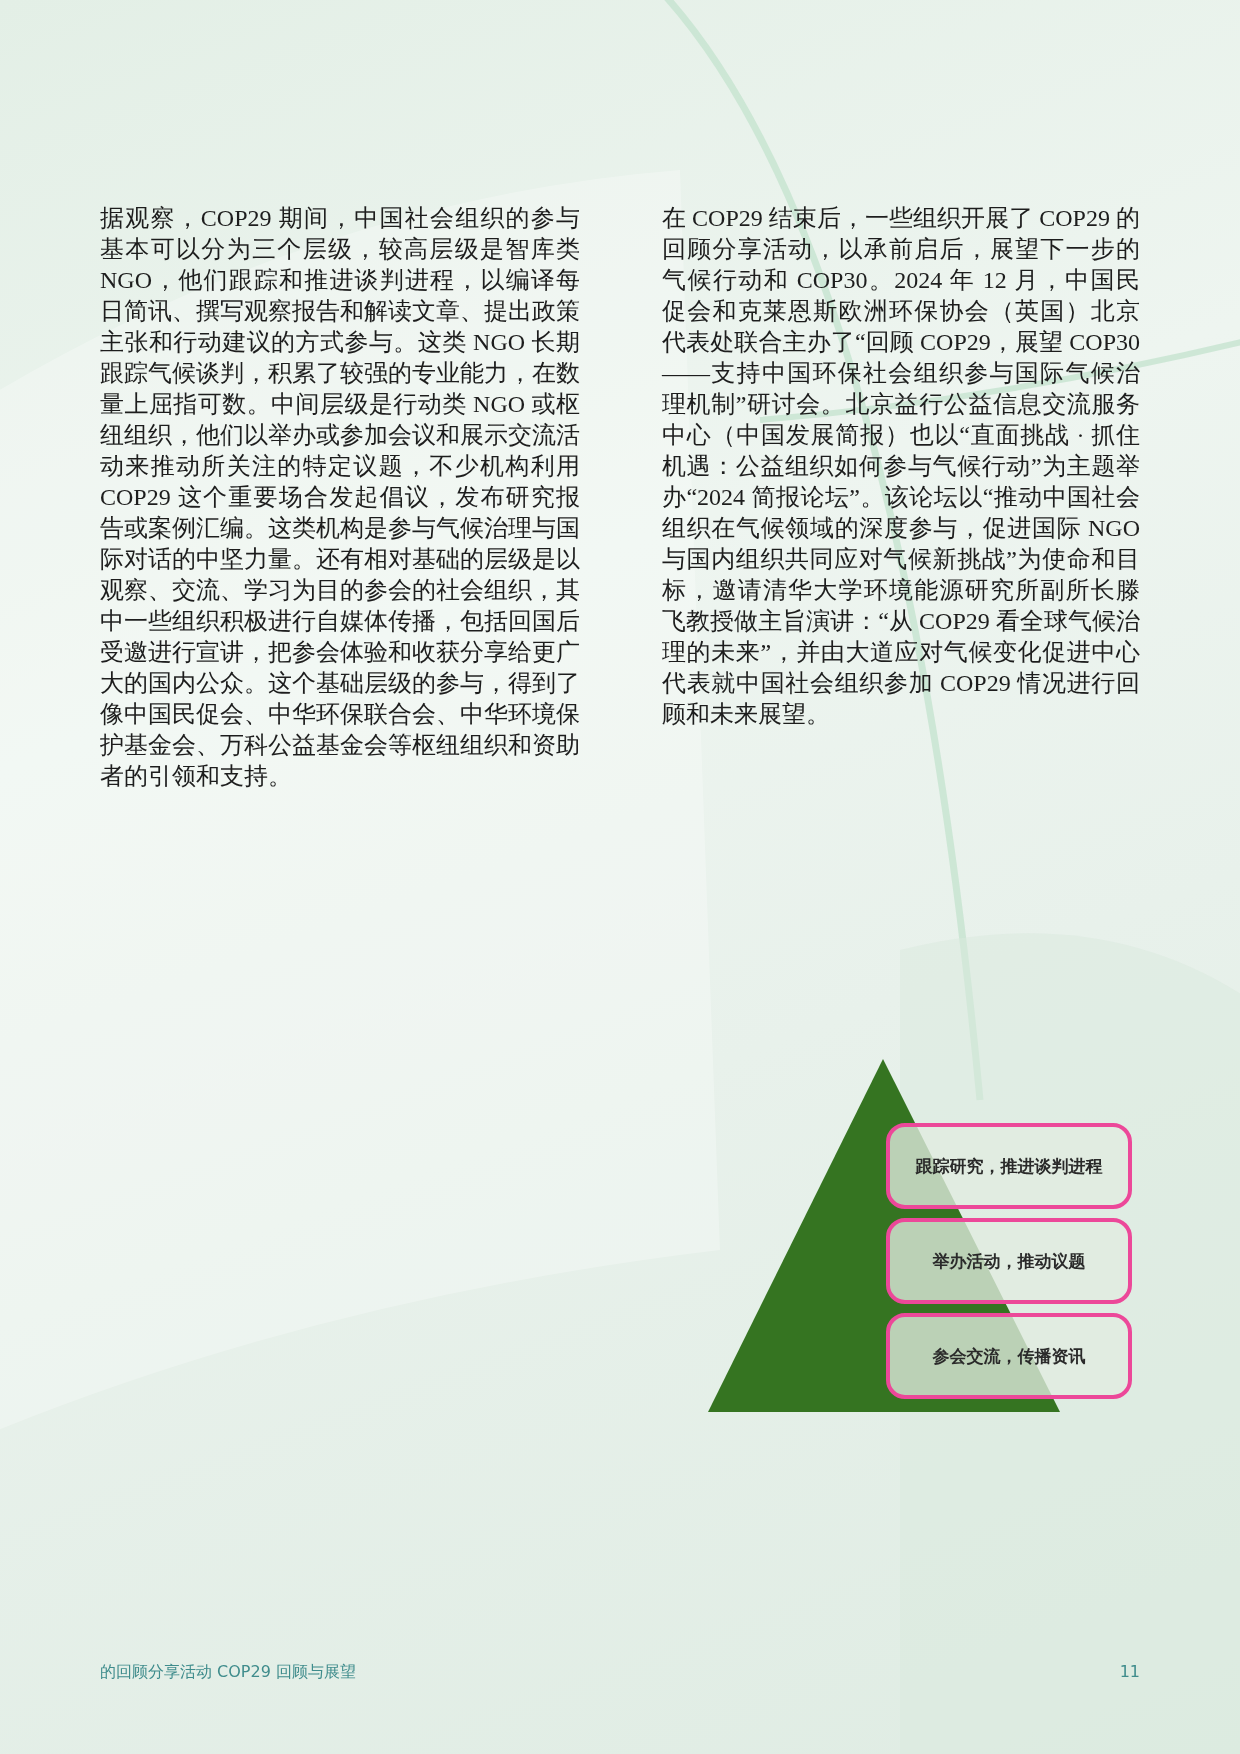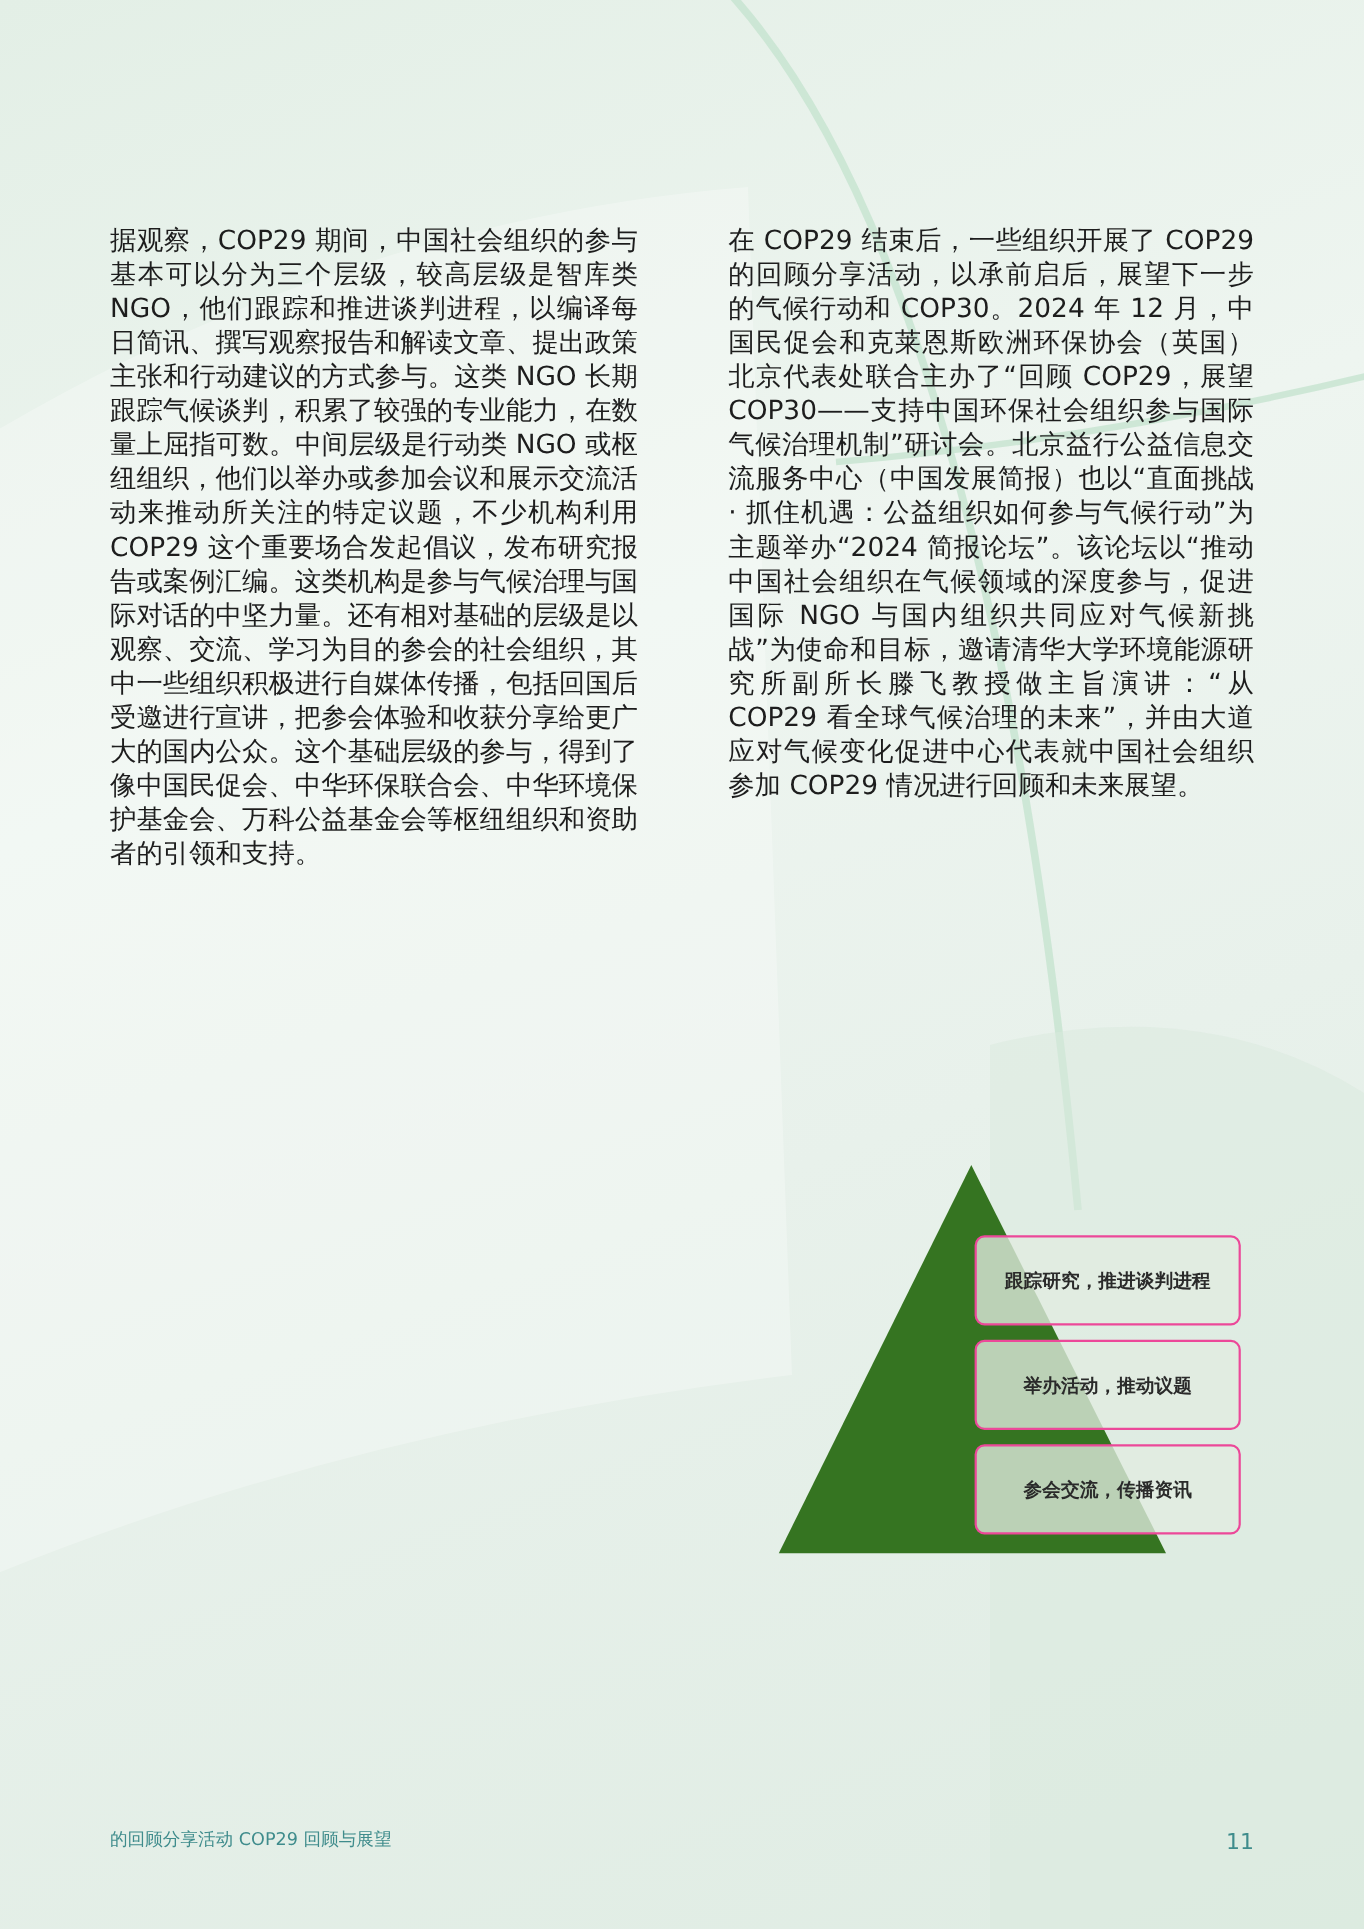--- a/index.html
+++ b/index.html
@@ -3,34 +3,34 @@
 <meta charset="utf-8">
 <style>
   html, body { margin:0; padding:0; }
   body {
     width:1240px; height:1754px; position:relative; overflow:hidden;
     font-family: "DejaVu Sans", "Liberation Sans", sans-serif;
     background: linear-gradient(160deg, #e3efe6 0%, #eef5f0 35%, #e8f1eb 60%, #dfece3 100%);
     color:#1d1d1d;
   }
   .bg-svg { position:absolute; left:0; top:0; width:1240px; height:1754px; z-index:0; }
-  .col { position:absolute; z-index:2; font-size:24px; line-height:31px; text-align:justify; }
+  .col { position:absolute; z-index:2; font-size:24px; line-height:31px; text-align:justify;font-family:Liberation Serif, serif; }
   .col-left { left:100px; top:203px; width:480px; }
   .col-right { left:662px; top:203px; width:478px; }
   .col p { margin:0 0 31px 0; }
   .pyramid { position:absolute; left:700px; top:1055px; width:440px; height:360px; z-index:2; }
   .pyr-box {
     position:absolute; left:186px; width:238px; height:78px;
-    border:2px solid #ec4899; border-radius:9px;
+    border:4px solid #ec4899; border-radius:19px;
     background: rgba(226,236,224,0.78);
     display:flex; align-items:center; justify-content:center;
     font-size:17px; font-weight:bold; color:#2a2a2a;
   }
   .footer-title { position:absolute; left:100px; top:1662px; font-size:16px; color:#3f8c8c; z-index:2; }
-  .footer-page { position:absolute; right:100px; top:1662px; font-size:20px; color:#3f8c8c; z-index:2; }
+  .footer-page { position:absolute; right:100px; top:1662px; font-size:16px; color:#3f8c8c; z-index:2; }
 </style>
 </head>
 <body>
 
 <svg class="bg-svg" viewBox="0 0 1240 1754" xmlns="http://www.w3.org/2000/svg">
   <path d="M -50 420 Q 300 200 680 170 L 720 1250 Q 300 1300 -50 1450 Z" fill="#ffffff" opacity="0.28"></path>
   <path d="M 660 -10 Q 900 250 980 1100" stroke="#c6e4cf" stroke-width="7" fill="none" opacity="0.8"></path>
   <path d="M 760 420 Q 1000 400 1250 340" stroke="#c6e4cf" stroke-width="6" fill="none" opacity="0.8"></path>
   <path d="M 900 950 Q 1100 900 1250 1000 L 1250 1754 L 900 1754 Z" fill="#d9e9dd" opacity="0.5"></path>
 </svg>

